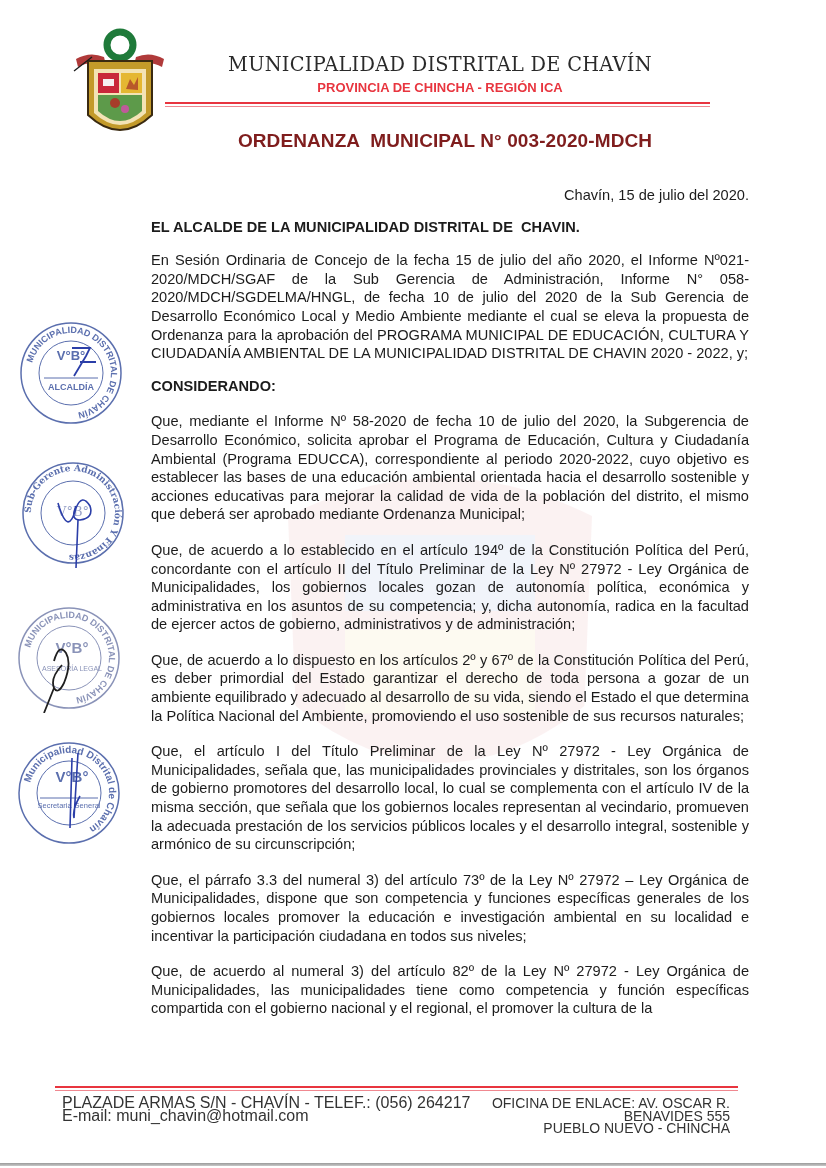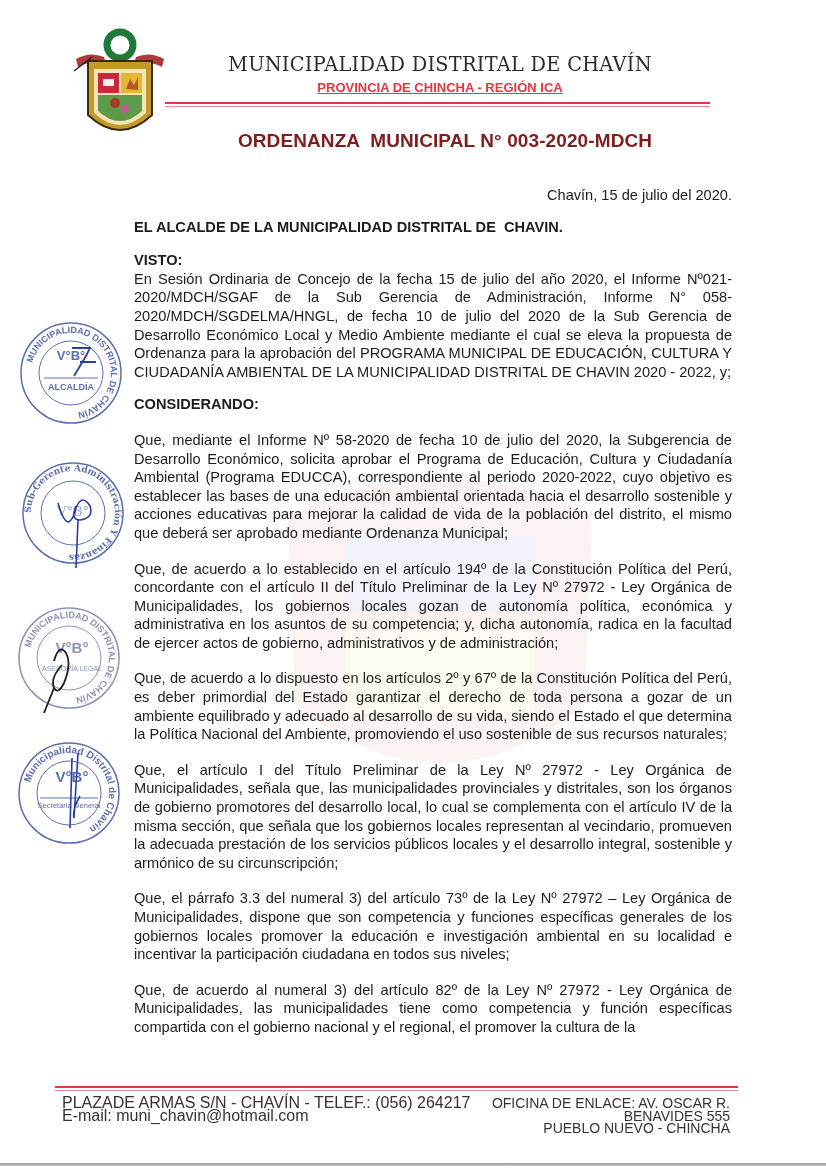--- a/index.html
+++ b/index.html
@@ -20,37 +20,36 @@
   .crest { left: 70px; top: 27px; width: 100px; height: 118px; }
   .org-name {
     left: 160px; top: 52px; width: 560px; text-align: center;
     font-family: "DejaVu Serif", serif; font-size: 21px; letter-spacing: 0.3px;
     color: #2a2a2a; transform: scaleX(0.92); transform-origin: center;
   }
   .org-sub {
     left: 160px; top: 80px; width: 560px; text-align: center;
     font-family: "Liberation Sans", sans-serif; font-weight: bold; font-size: 13px;
     color: #e8353f;
-    text-decoration: underline;
   }
   .head-rule {
     left: 165px; top: 102px; width: 545px; height: 2px; background: #e8353f;
   }
   .head-rule2 {
     left: 165px; top: 106px; width: 545px; height: 1px; background: #f08890;
   }
   .doc-title {
     left: 160px; top: 130px; width: 570px; text-align: center;
     font-family: "Liberation Sans", sans-serif; font-weight: bold; font-size: 19px; color: #7f1d1d;
     letter-spacing: 0.1px;
   }
 
   
   .content {
-    left: 134px; top: 186px; width: 598px;
+    left: 151px; top: 186px; width: 598px;
     font-size: 14.6px; line-height: 18.6px;
   }
   .date { text-align: right; margin: 0 0 13px 0; }
   .heading { font-weight: bold; margin: 0; }
   .h-alcalde { margin-bottom: 15px; }
   .h-porcuanto { margin-bottom: 7px; }
   .para { text-align: justify; margin: 0; }
   .para + .para { margin-top: 17px; }
   .h-considerando { margin-top: 14px; margin-bottom: 17px; }
 
@@ -94,21 +93,20 @@
 
 <div class="abs org-name">MUNICIPALIDAD DISTRITAL DE CHAVÍN</div>
 <div class="abs org-sub">PROVINCIA DE CHINCHA - REGIÓN ICA</div>
 <div class="abs head-rule"></div>
 <div class="abs head-rule2"></div>
 <div class="abs doc-title" style="white-space:pre">ORDENANZA  MUNICIPAL N° 003-2020-MDCH</div>
 
 <div class="abs content">
   <p class="date">Chavín, 15 de julio del 2020.</p>
   <p class="heading h-alcalde" style="white-space:pre">EL ALCALDE DE LA MUNICIPALIDAD DISTRITAL DE  CHAVIN.</p>
-  <p class="heading">VISTO:</p>
   <p class="para">En Sesión Ordinaria de Concejo de la fecha 15 de julio del año 2020, el Informe Nº021-2020/MDCH/SGAF de la Sub Gerencia de Administración, Informe N° 058-2020/MDCH/SGDELMA/HNGL, de fecha 10 de julio del 2020 de la Sub Gerencia de Desarrollo Económico Local y Medio Ambiente  mediante el cual se eleva la propuesta de Ordenanza para la aprobación del PROGRAMA MUNICIPAL DE EDUCACIÓN, CULTURA Y CIUDADANÍA AMBIENTAL DE LA MUNICIPALIDAD DISTRITAL DE CHAVIN 2020 - 2022, y;</p>
   <p class="heading h-considerando">CONSIDERANDO:</p>
   <p class="para">Que, mediante el Informe Nº 58-2020 de fecha 10 de julio del 2020, la Subgerencia de Desarrollo Económico, solicita aprobar el Programa de Educación, Cultura y Ciudadanía Ambiental (Programa EDUCCA), correspondiente al periodo 2020-2022, cuyo objetivo es establecer las bases de una educación ambiental orientada hacia el desarrollo sostenible y acciones educativas para mejorar la calidad de vida de la población del distrito, el mismo que deberá ser aprobado mediante Ordenanza Municipal;</p>
   <p class="para">Que, de acuerdo a lo establecido en el artículo 194º de la Constitución Política del Perú, concordante con el artículo II del Título Preliminar de la Ley Nº 27972 - Ley Orgánica de Municipalidades, los gobiernos locales gozan de autonomía política, económica y administrativa en los asuntos de su competencia; y, dicha autonomía, radica en la facultad de ejercer actos de gobierno, administrativos y de administración;</p>
   <p class="para">Que, de acuerdo a lo dispuesto en los artículos 2º y 67º de la Constitución Política del Perú, es deber primordial del Estado garantizar el derecho de toda persona a gozar de un ambiente equilibrado y adecuado al desarrollo de su vida, siendo el Estado el que determina la Política Nacional del Ambiente, promoviendo el uso sostenible de sus recursos naturales;</p>
   <p class="para">Que, el artículo I del Título Preliminar de la Ley Nº 27972 - Ley Orgánica de Municipalidades, señala que, las municipalidades provinciales y distritales, son los órganos de gobierno promotores del desarrollo local, lo cual se complementa con el artículo IV de la misma sección, que señala que los gobiernos locales representan al vecindario, promueven la adecuada prestación de los servicios públicos locales y el desarrollo integral, sostenible y armónico de su circunscripción;</p>
   <p class="para">Que, el párrafo 3.3 del numeral 3) del artículo 73º de la Ley Nº 27972 – Ley Orgánica de Municipalidades, dispone que son competencia y funciones específicas generales de los gobiernos locales promover la educación e investigación ambiental en su localidad e incentivar la participación ciudadana en todos sus niveles;</p>
   <p class="para">Que, de acuerdo al numeral 3) del artículo 82º de la Ley Nº 27972 - Ley Orgánica de Municipalidades, las municipalidades tiene como competencia y función específicas compartida con el gobierno nacional y el regional, el promover la cultura de la</p>
 </div>
 

